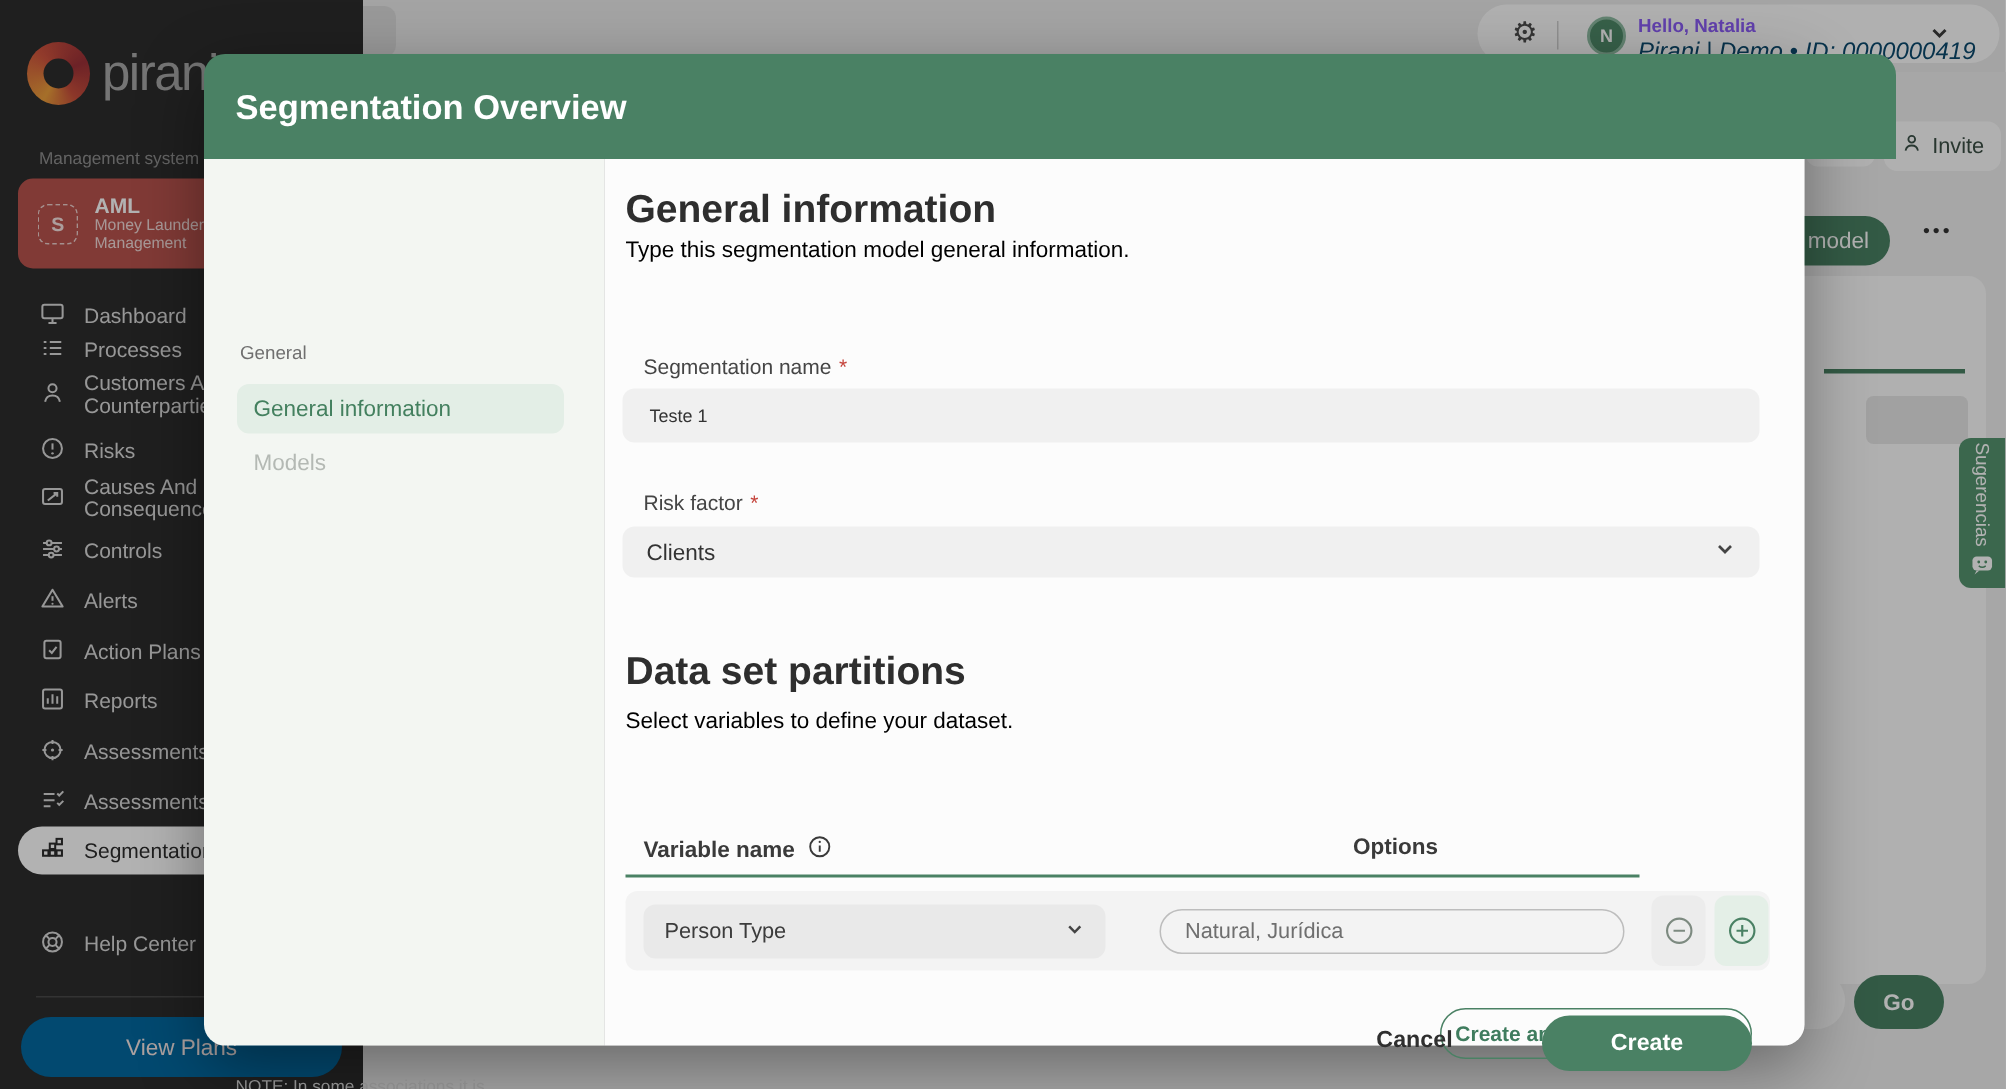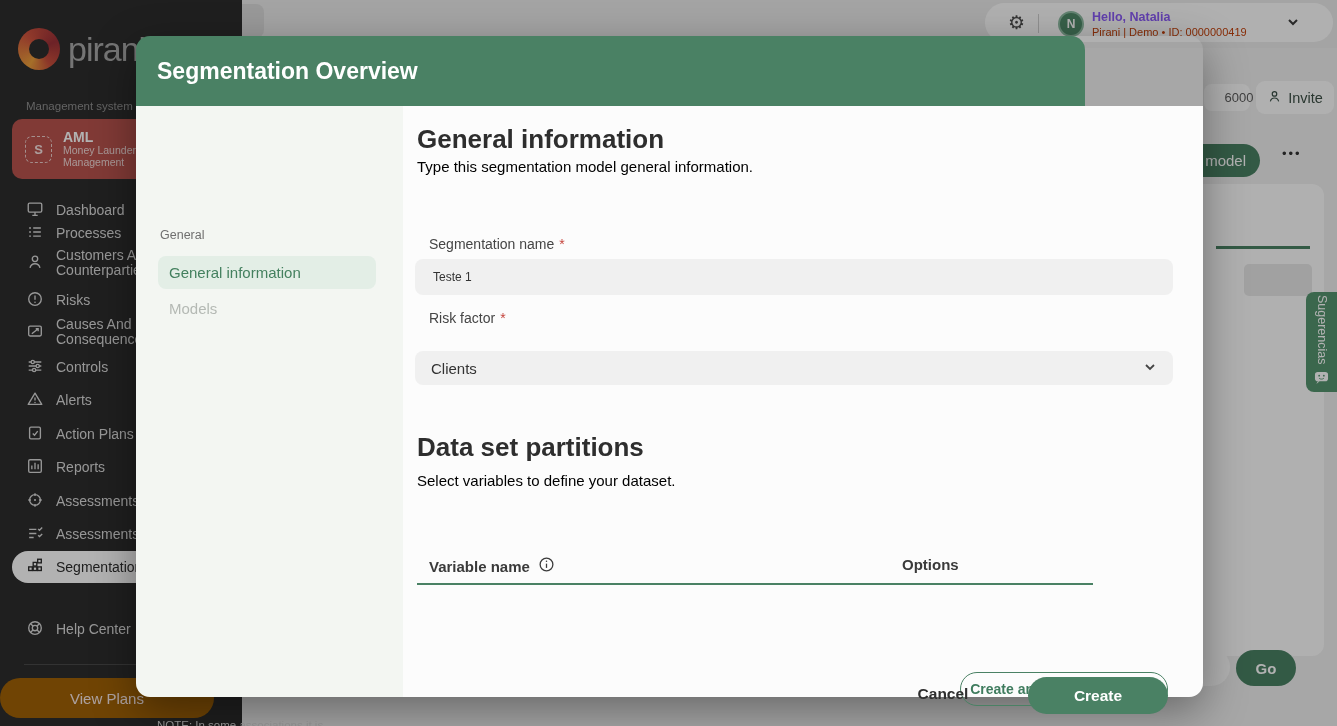--- a/index.html
+++ b/index.html
@@ -23,34 +23,34 @@
   .module-abbr { font-size:14px; font-weight:bold; line-height:15px; }
   .module-sub { font-size:10.5px; color:#f0d9d7; line-height:11.5px; }
   .nav-item { position:absolute; left:26px; display:flex; align-items:center; color:#d9d9d9; font-size:14px; cursor:pointer; }
   .nav-item svg { flex:none; }
   .nav-item .lbl { margin-left:12px; line-height:15px; }
   .nav-item .lbl.wrap { width:122px; }
   .nav-active { position:absolute; left:12px; top:551px; width:222px; height:32px; background:#ffffff; border-radius:17px;
                 display:flex; align-items:center; padding-left:14px; color:#2d2d2d; font-size:14px; font-weight:500; cursor:pointer; }
   .nav-active .lbl { margin-left:12px; }
   .sidebar-divider { position:absolute; left:24px; top:664px; width:194px; height:1px; background:#4a4a4a; }
-  .view-plans { position:absolute; left:0; top:678px; width:214px; height:40px; background:#a16207; border-radius:20px;
+  .view-plans { position:absolute; left:14px; top:678px; width:214px; height:40px; background:#0369a1; border-radius:20px;
                 color:#f7e7e5; font-size:15px; display:flex; align-items:center; justify-content:center; cursor:pointer; }
 
   
   .page { position:absolute; left:242px; top:0; width:1095px; height:726px; background:#f0f0f0; z-index:1; }
   .topbar { position:absolute; left:0; top:0; width:1095px; height:48px; background:#ebebeb; }
   .collapse-stub { position:absolute; left:0px; top:4px; width:22px; height:34px; background:#dcdcdc; border-radius:0 8px 8px 0; cursor:pointer; }
   .user-pill { position:absolute; left:743px; top:3px; width:348px; height:39px; background:#fdfdfd; border-radius:20px; }
   .gear { position:absolute; left:766px; top:11px; font-size:19px; color:#4d4d4d; cursor:pointer; line-height:24px; }
   .top-div { position:absolute; left:796px; top:14px; width:1px; height:19px; background:#cfcfcf; }
   .avatar { position:absolute; left:816px; top:11px; width:26px; height:26px; border-radius:50%; background:#4f8a69;
             border:2px solid #8fbca3; color:#fff; font-size:12px; font-weight:bold; display:flex; align-items:center; justify-content:center; cursor:pointer; }
   .greet { position:absolute; left:850px; top:10px; font-size:12.5px; font-weight:bold; color:#8b5cf6; white-space:nowrap; }
-  .acct  { position:absolute; left:850px; top:26px; font-size:11px; color:#c2410c; white-space:nowrap; }
+  .acct  { position:absolute; left:850px; top:26px; font-size:16px; color:#0c4a6e; white-space:nowrap;font-style:italic; }
   .user-chevron { position:absolute; left:1044px; top:15px; cursor:pointer; }
   .usage-badge { position:absolute; left:962px; top:84px; width:46px; height:27px; background:#fdfdfd; border-radius:8px;
                  font-size:13px; color:#5c5c5c; display:flex; align-items:center; justify-content:center;padding-left:24px; }
   .invite-btn { position:absolute; left:1014px; top:81px; width:78px; height:33px; background:#fdfdfd; border-radius:9px;
                 display:flex; align-items:center; justify-content:center; gap:6px; font-size:14.5px; color:#3c4f45; cursor:pointer; }
   .model-btn { position:absolute; left:900px; top:144px; width:118px; height:33px; background:#4a8164; border-radius:17px;
                color:#fff; font-size:15px; display:flex; align-items:center; justify-content:flex-end; padding-right:14px; cursor:pointer; }
   .dots { position:absolute; left:1040px; top:146px; font-size:13px; letter-spacing:2px; color:#333; cursor:pointer; }
   .bg-card { position:absolute; left:916px; top:184px; width:166px; height:472px; background:#fcfcfc; border-radius:12px; }
   .bg-tabline { position:absolute; left:58px; top:62px; width:94px; height:3px; background:#4a8164; }
@@ -61,21 +61,21 @@
   .sugg-tab { position:absolute; left:1064px; top:292px; width:31px; height:100px; background:#55946f; border-radius:8px 0 0 8px;
               display:flex; flex-direction:column; align-items:center; justify-content:center; gap:6px; cursor:pointer; }
   .sugg-txt { writing-mode:vertical-rl; color:#fff; font-size:12.5px; }
 
   
   .overlay { position:absolute; left:0; top:0; width:1337px; height:726px; background:rgba(0,0,0,0.30); z-index:50; }
 
   
   .modal { position:absolute; left:136px; top:36px; width:1067px; height:661px; z-index:100; border-radius:14px;
            box-shadow:0 14px 44px rgba(0,0,0,.38); }
-  .modal-header { position:absolute; left:0; top:0; width:949px; height:70px; background:#4a8164; border-radius:14px 14px 0 0; }
+  .modal-header { position:absolute; left:0; top:0; width:1128px; height:70px; background:#4a8164; border-radius:14px 14px 0 0; }
   .modal-title { position:absolute; left:21px; top:22px; color:#fff; font-size:23px; font-weight:bold; }
   .modal-nav { position:absolute; left:0; top:70px; width:267px; height:591px; background:#f3f6f2; border-radius:0 0 0 14px; }
   .mnav-label { position:absolute; left:24px; top:122px; font-size:12.5px; color:#6f6f6f; }
   .mnav-active { position:absolute; left:22px; top:150px; width:218px; height:33px; background:#e3eee6; border-radius:8px;
                  display:flex; align-items:center; padding-left:11px; color:#44805f; font-size:15px; cursor:pointer; }
   .mnav-item { position:absolute; left:33px; top:194px; color:#b4b9b4; font-size:15px; cursor:pointer; }
   .mnav-note { position:absolute; left:21px; top:612px; width:220px; font-size:11.5px; color:#8a8a8a; line-height:15px; }
   .modal-main { position:absolute; left:267px; top:70px; width:800px; height:591px; background:#fcfcfc; border-radius:0 0 14px 0; }
   .h1 { position:absolute; left:14px; font-size:26px; font-weight:bold; color:#2e2e2e; }
   .sub { position:absolute; left:14px; font-size:15px; color:#000000; }
@@ -292,21 +292,21 @@
 
     <section class="modal-main">
       <div class="h1" style="top:18px">General information</div>
       <div class="sub" style="top:52px">Type this segmentation model general information.</div>
 
       <div class="f-label" style="top:130px">
         <span>Segmentation name</span><span class="req">*</span>
       </div>
       <input class="fake-input" style="top: 153px;" readonly="" value="Teste 1">
 
-      <div class="f-label" style="top:204px">
+      <div class="f-label" style="top:221px">
         <span>Risk factor</span><span class="req">*</span>
       </div>
       <div class="fake-select" style="top:245px">
         <span>Clients</span>
         <span class="chev"><svg width="14" height="14" viewBox="0 0 14 14" fill="none" stroke="#444" stroke-width="1.8">
               <path d="M3 5l4 4 4-4"></path>
             </svg></span>
       </div>
 
       <div class="h1" style="top:326px">Data set partitions</div>
@@ -316,20 +316,41 @@
         <span>Variable name</span>
         <span><svg width="17" height="17" viewBox="0 0 20 20" fill="none" stroke="#3a3a3a" stroke-width="1.5">
               <circle cx="10" cy="10" r="7.5"></circle>
               <path d="M10 9v5"></path>
               <circle cx="10" cy="6.2" r="0.9" fill="#3a3a3a" stroke="none"></circle>
             </svg></span>
       </div>
       <div class="col-hdr" style="left:499px; top:450px">Options</div>
       <div class="hdr-line"></div>
 
+      <div class="part-row">
+        <div class="row-select">
+          <span>Person Type</span>
+          <span class="chev"><svg width="13" height="13" viewBox="0 0 14 14" fill="none" stroke="#444" stroke-width="1.8">
+                <path d="M3 5l4 4 4-4"></path>
+              </svg></span>
+        </div>
+        <input class="opt-input" readonly="" value="Natural, Jurídica" style="">
+        <div class="sq-btn minus-btn">
+          <svg width="21" height="21" viewBox="0 0 22 22" fill="none" stroke="#7d8a80" stroke-width="1.5">
+              <circle cx="11" cy="11" r="8.5"></circle>
+              <path d="M7 11h8"></path>
+            </svg>
+        </div>
+        <div class="sq-btn plus-btn">
+          <svg width="21" height="21" viewBox="0 0 22 22" fill="none" stroke="#4a8164" stroke-width="1.5">
+              <circle cx="11" cy="11" r="8.5"></circle>
+              <path d="M7 11h8M11 7v8"></path>
+            </svg>
+        </div>
+      </div>
 
       <div class="gen-btn">Create and generate models</div>
 
       <button class="cancel-btn">Cancel</button>
       <button class="create-btn">Create</button>
 
     </section>
   </div>
 
 </div>

